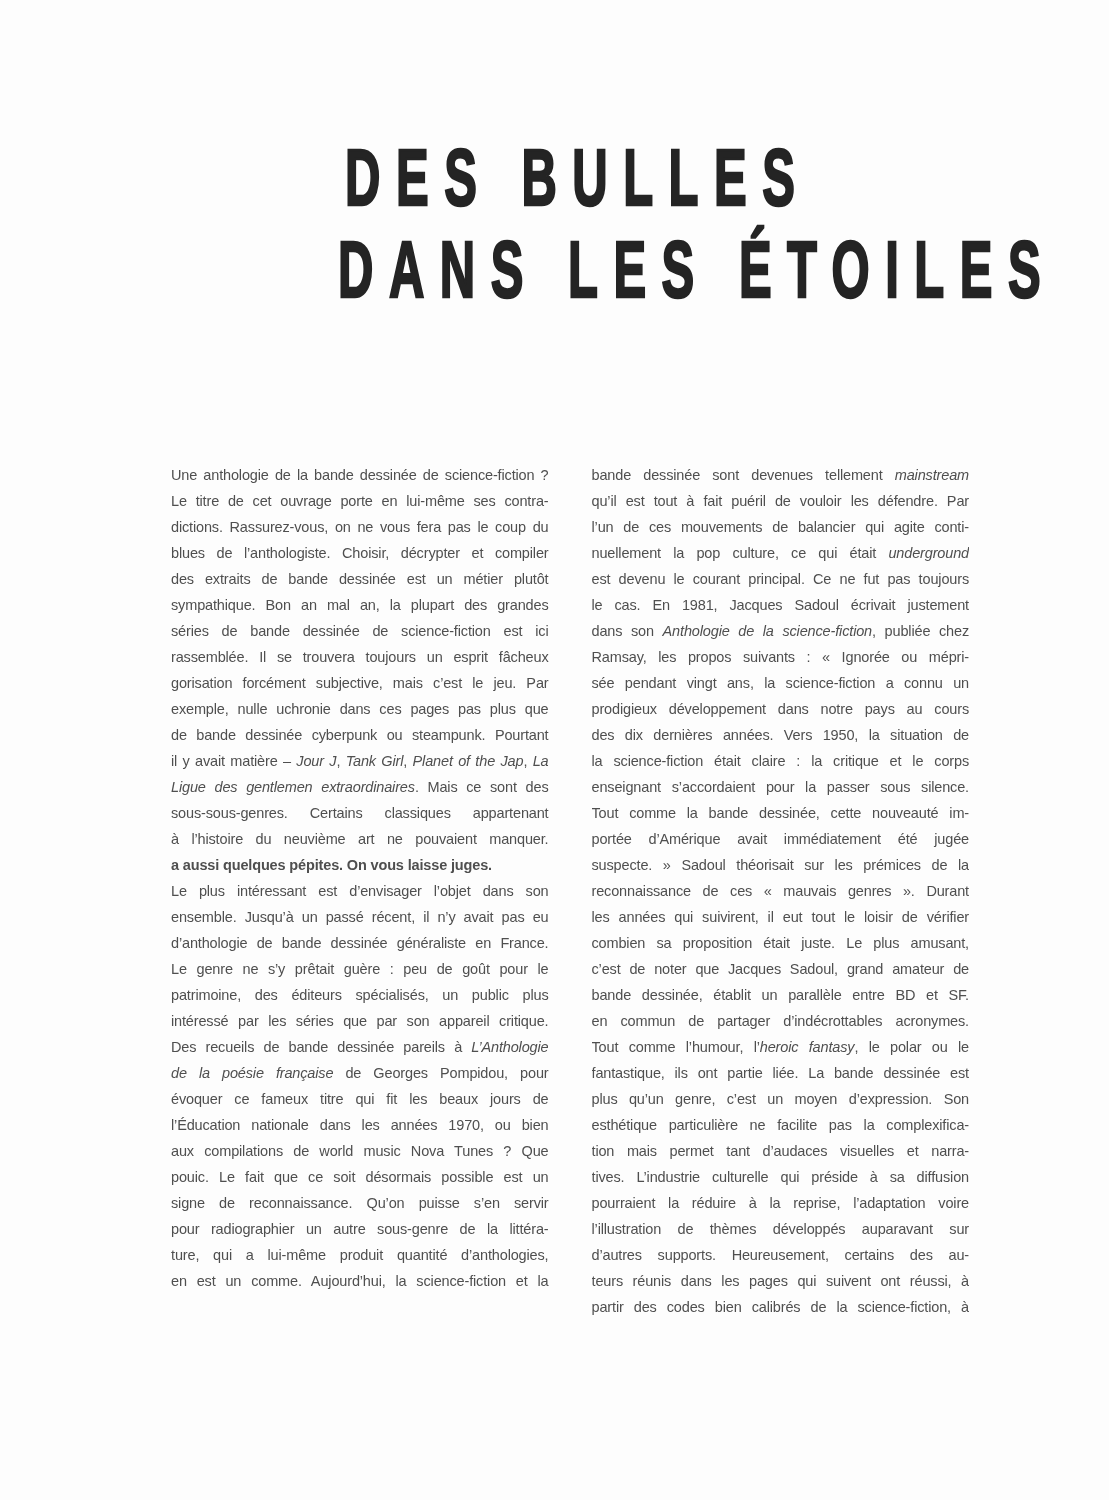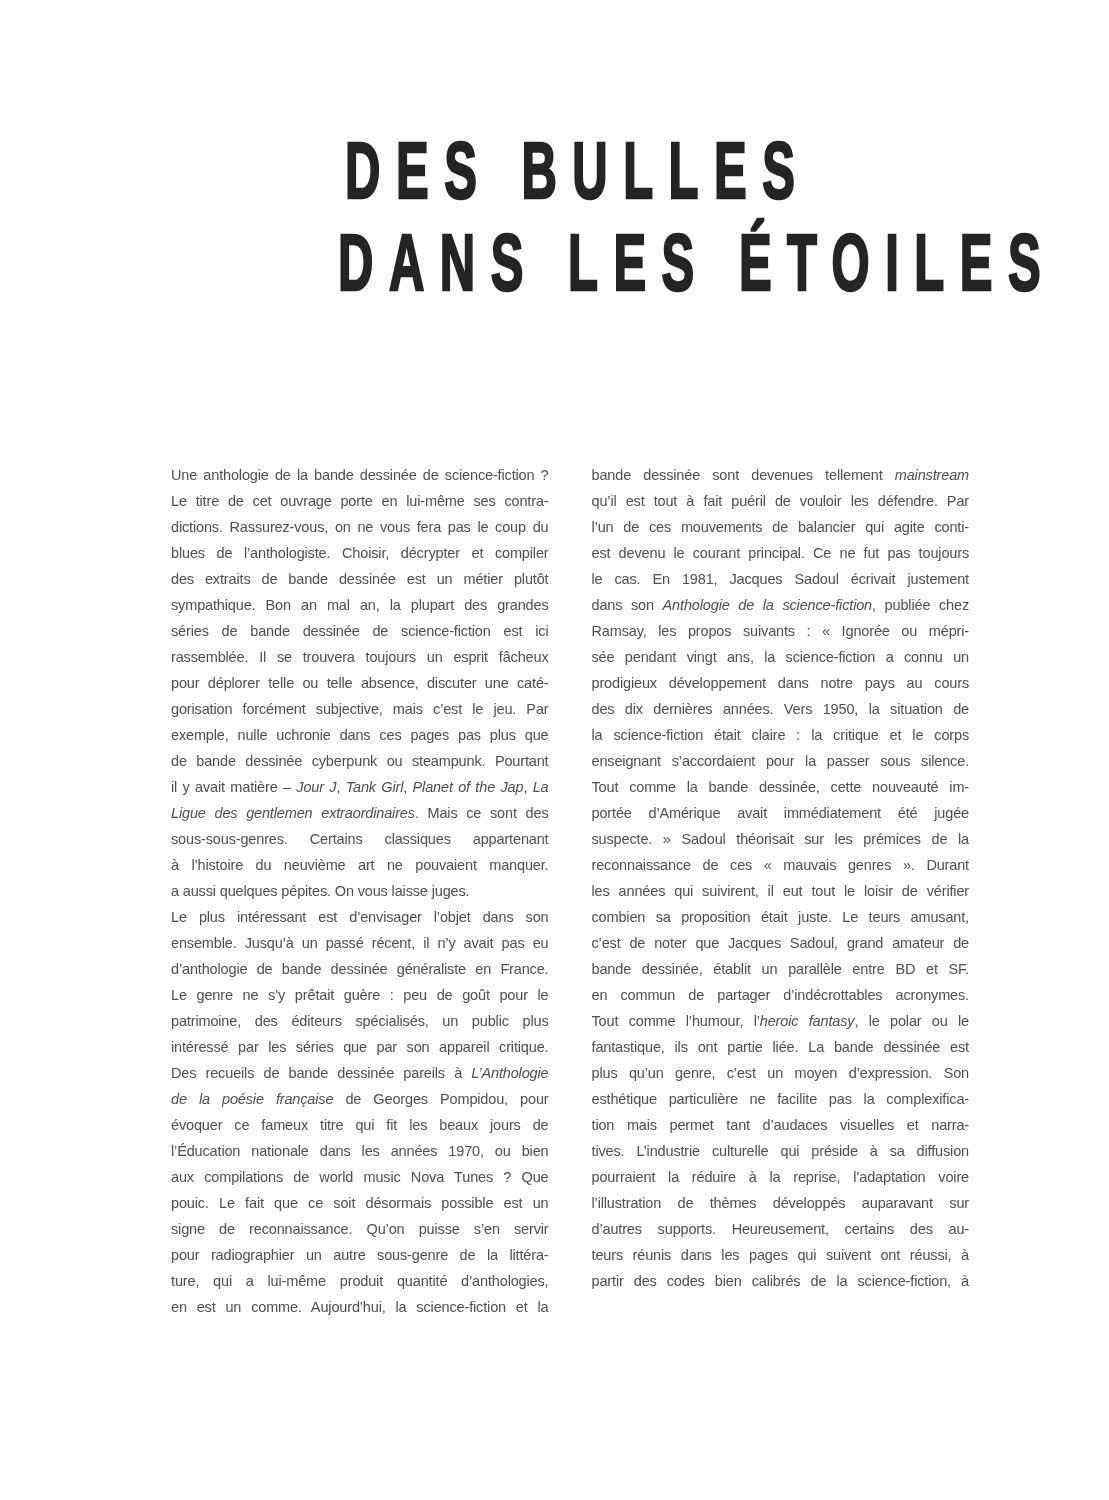--- a/index.html
+++ b/index.html
@@ -10,21 +10,21 @@
     position: relative;
     overflow: hidden;
   }
   .page {
     position: absolute; inset: 0;
     background: var(--page-bg, #fdfdfd);
   }
   
   .title-block {
     position: absolute;
-    left: 171px; top: 125px; width: 798px;
+    left: 171px; top: 132px; width: 798px;
     text-align: center;
     color: var(--title-color, #242424);
   }
   .title-line {
     font-size: 79px;
     line-height: 92px;
     font-weight: 700;
     letter-spacing: 25px;
     padding-left: 25px;       
     white-space: nowrap;
@@ -43,21 +43,21 @@
   .col { flex: 1; min-width: 0; }
   .ln {
     font-size: 14.5px;
     line-height: 26px;
     height: 26px;
     letter-spacing: -0.15px;
     text-align: justify;
     text-align-last: justify;
     overflow: hidden;
   }
-  .ln.para-end { text-align-last: left; }
+  .ln.para-end { text-align-last: left; font-weight: bold; }
   .ln i { font-style: italic; }
 </style>
 </head>
 <body>
 
 <div class="page">
 
   <div class="title-block">
     <div class="title-line">DES BULLES</div>
     <div class="title-line">DANS LES ÉTOILES</div>
@@ -66,21 +66,20 @@
   <div class="body-cols">
     <div class="col">
         <div class="ln"><span>Une anthologie de la bande dessinée de science-fiction&nbsp;?</span></div>
         <div class="ln"><span>Le titre de cet ouvrage porte en lui-même ses contra-</span></div>
         <div class="ln"><span>dictions. Rassurez-vous, on ne vous fera pas le coup du</span></div>
         <div class="ln"><span>blues de l’anthologiste. Choisir, décrypter et compiler</span></div>
         <div class="ln"><span>des extraits de bande dessinée est un métier plutôt</span></div>
         <div class="ln"><span>sympathique. Bon an mal an, la plupart des grandes</span></div>
         <div class="ln"><span>séries de bande dessinée de science-fiction est ici</span></div>
         <div class="ln"><span>rassemblée. Il se trouvera toujours un esprit fâcheux</span></div>
-        <div class="ln"><span>pour déplorer telle ou telle absence, discuter une caté-</span></div>
         <div class="ln"><span>gorisation forcément subjective, mais c’est le jeu. Par</span></div>
         <div class="ln"><span>exemple, nulle uchronie dans ces pages pas plus que</span></div>
         <div class="ln"><span>de bande dessinée cyberpunk ou steampunk. Pourtant</span></div>
         <div class="ln"><span>il y avait matière – </span><i>Jour J</i><span>, </span><i>Tank Girl</i><span>, </span><i>Planet of the Jap</i><span>, </span><i>La</i></div>
         <div class="ln"><i>Ligue des gentlemen extraordinaires</i><span>. Mais ce sont des</span></div>
         <div class="ln"><span>sous-sous-genres. Certains classiques appartenant</span></div>
         <div class="ln"><span>à l’histoire du neuvième art ne pouvaient manquer.</span></div>
         <div class="ln para-end"><span>a aussi quelques pépites. On vous laisse juges.</span></div>
         <div class="ln"><span>Le plus intéressant est d’envisager l’objet dans son</span></div>
         <div class="ln"><span>ensemble. Jusqu’à un passé récent, il n’y avait pas eu</span></div>
@@ -96,35 +95,36 @@
         <div class="ln"><span>pouic. Le fait que ce soit désormais possible est un</span></div>
         <div class="ln"><span>signe de reconnaissance. Qu’on puisse s’en servir</span></div>
         <div class="ln"><span>pour radiographier un autre sous-genre de la littéra-</span></div>
         <div class="ln"><span>ture, qui a lui-même produit quantité d’anthologies,</span></div>
         <div class="ln"><span>en est un comme. Aujourd’hui, la science-fiction et la</span></div>
       </div>
     <div class="col">
         <div class="ln"><span>bande dessinée sont devenues tellement </span><i>mainstream</i></div>
         <div class="ln"><span>qu’il est tout à fait puéril de vouloir les défendre. Par</span></div>
         <div class="ln"><span>l’un de ces mouvements de balancier qui agite conti-</span></div>
+        <div class="ln"><span>nuellement la pop culture, ce qui était </span><i>underground</i></div>
         <div class="ln"><span>est devenu le courant principal. Ce ne fut pas toujours</span></div>
         <div class="ln"><span>le cas. En 1981, Jacques Sadoul écrivait justement</span></div>
         <div class="ln"><span>dans son </span><i>Anthologie de la science-fiction</i><span>, publiée chez</span></div>
         <div class="ln"><span>Ramsay, les propos suivants&nbsp;: «&nbsp;Ignorée ou mépri-</span></div>
         <div class="ln"><span>sée pendant vingt ans, la science-fiction a connu un</span></div>
         <div class="ln"><span>prodigieux développement dans notre pays au cours</span></div>
         <div class="ln"><span>des dix dernières années. Vers 1950, la situation de</span></div>
         <div class="ln"><span>la science-fiction était claire&nbsp;: la critique et le corps</span></div>
         <div class="ln"><span>enseignant s’accordaient pour la passer sous silence.</span></div>
         <div class="ln"><span>Tout comme la bande dessinée, cette nouveauté im-</span></div>
         <div class="ln"><span>portée d’Amérique avait immédiatement été jugée</span></div>
         <div class="ln"><span>suspecte.&nbsp;» Sadoul théorisait sur les prémices de la</span></div>
         <div class="ln"><span>reconnaissance de ces «&nbsp;mauvais genres&nbsp;». Durant</span></div>
         <div class="ln"><span>les années qui suivirent, il eut tout le loisir de vérifier</span></div>
-        <div class="ln"><span>combien sa proposition était juste. Le teurs amusant,</span></div>
+        <div class="ln"><span>combien sa proposition était juste. Le plus amusant,</span></div>
         <div class="ln"><span>c’est de noter que Jacques Sadoul, grand amateur de</span></div>
         <div class="ln"><span>bande dessinée, établit un parallèle entre BD et SF.</span></div>
         <div class="ln"><span>en commun de partager d’indécrottables acronymes.</span></div>
         <div class="ln"><span>Tout comme l’humour, l’</span><i>heroic fantasy</i><span>, le polar ou le</span></div>
         <div class="ln"><span>fantastique, ils ont partie liée. La bande dessinée est</span></div>
         <div class="ln"><span>plus qu’un genre, c’est un moyen d’expression. Son</span></div>
         <div class="ln"><span>esthétique particulière ne facilite pas la complexifica-</span></div>
         <div class="ln"><span>tion mais permet tant d’audaces visuelles et narra-</span></div>
         <div class="ln"><span>tives. L’industrie culturelle qui préside à sa diffusion</span></div>
         <div class="ln"><span>pourraient la réduire à la reprise, l’adaptation voire</span></div>

